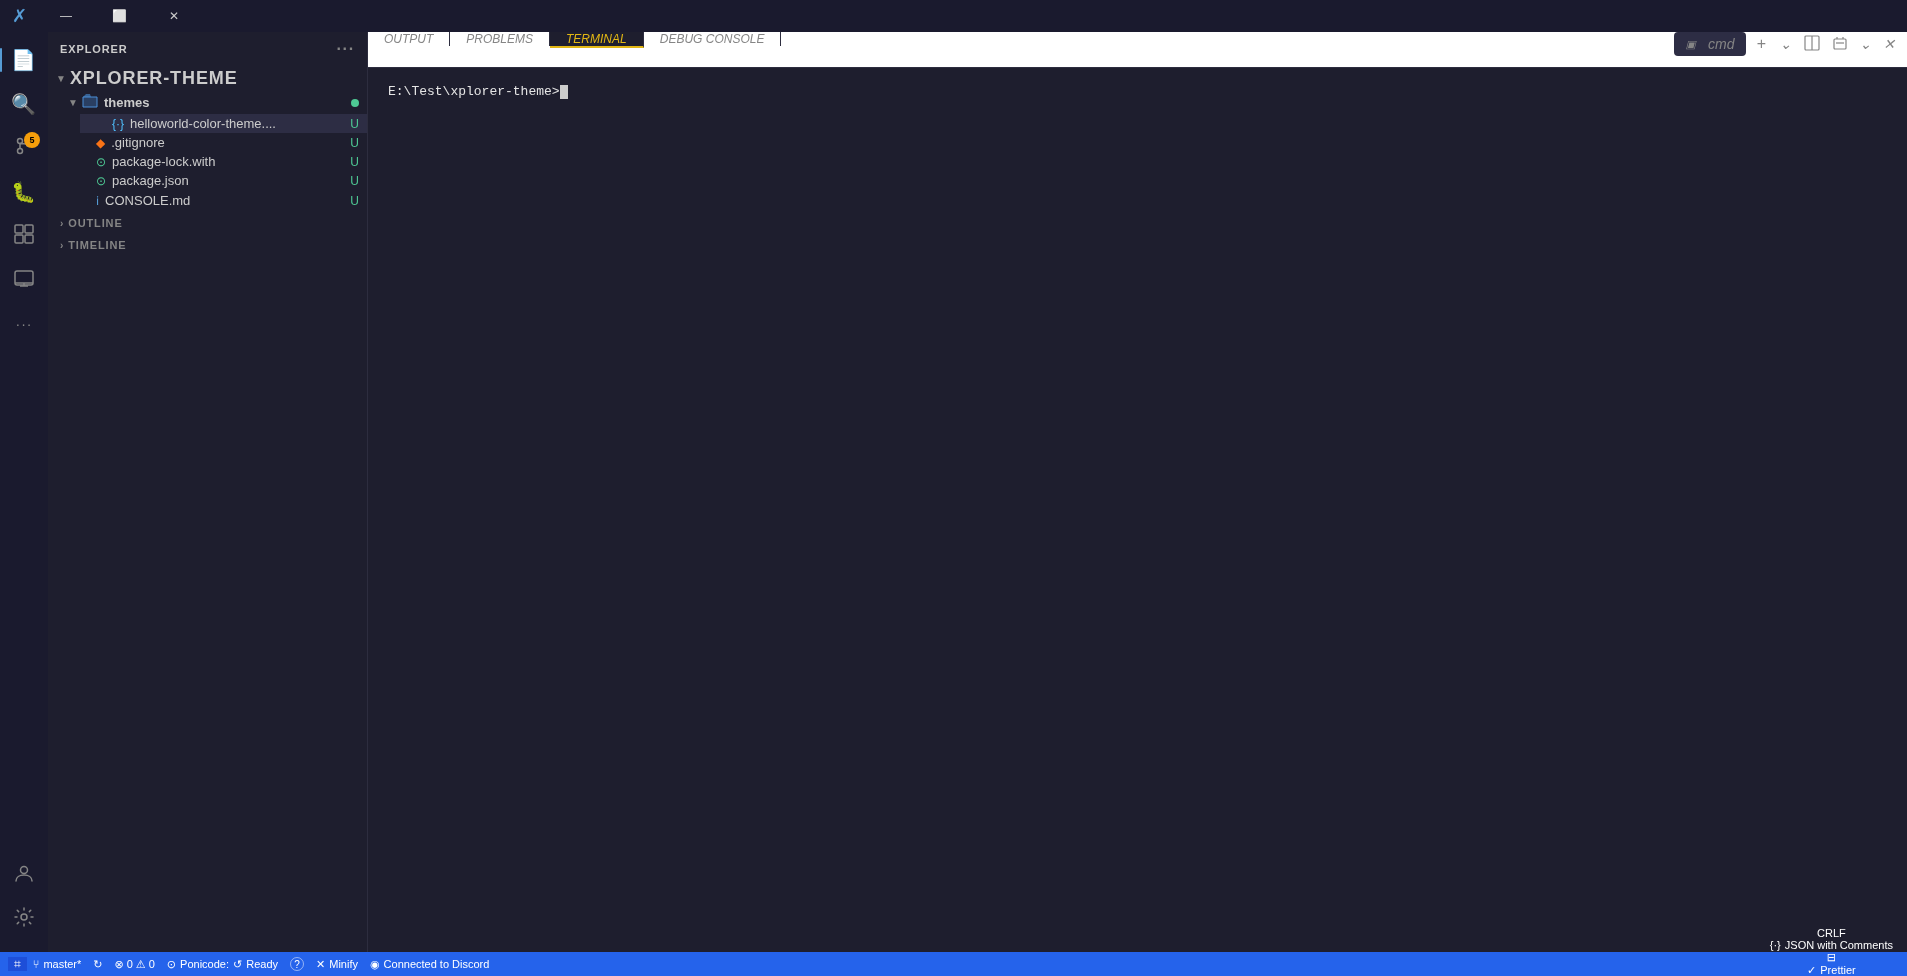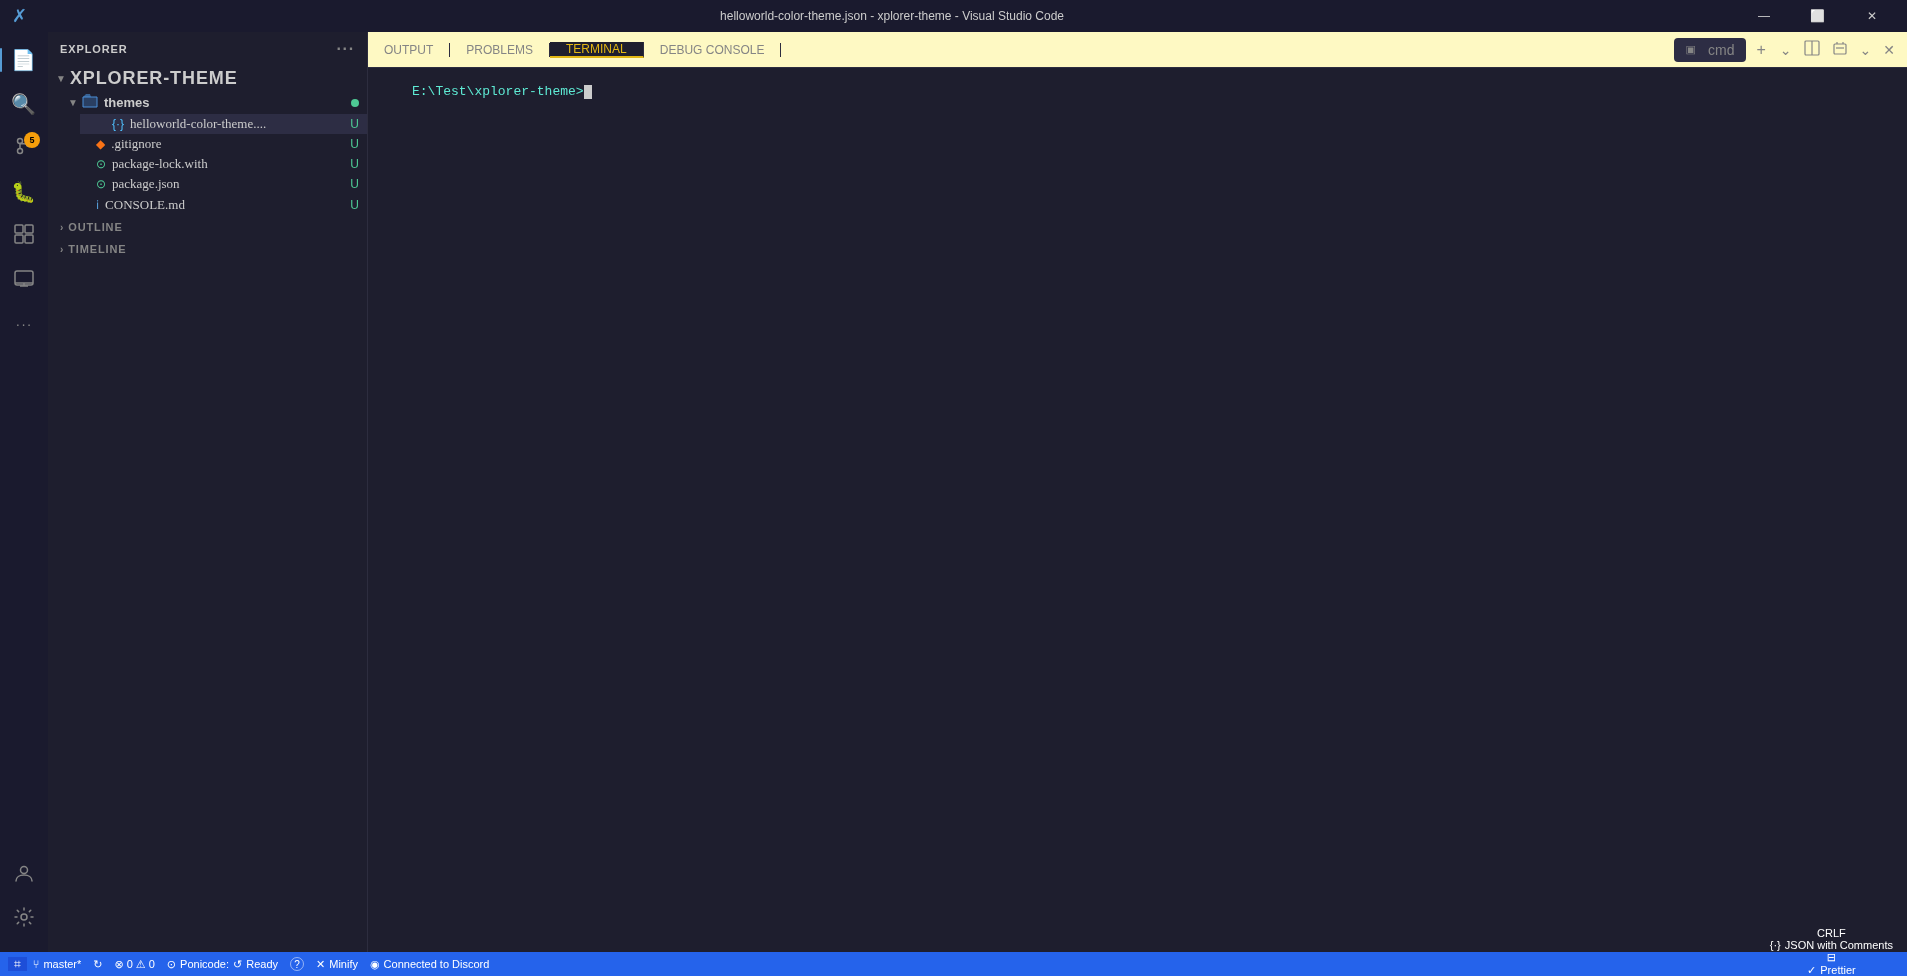--- a/index.html
+++ b/index.html
@@ -184,21 +184,21 @@
       align-items: center;
       padding: 2px 0 2px 32px;
       cursor: pointer;
       color: #cccccc;
     }
     .tree-file.active { background: #2d2d44; }
     .tree-file-icon {
       margin-right: 6px;
       font-size: 12px;
     }
-    .tree-file-name { flex: 1; font-family: Liberation Serif, serif; }
+    .tree-file-name { flex: 1; }
     .tree-file-status {
       margin-right: 8px;
       color: #4ec994;
       font-size: 12px;
     }
     .file-dot {
       margin-left: auto;
       margin-right: 8px;
       width: 8px;
       height: 8px;
@@ -222,25 +222,26 @@
     .editor-area {
       flex: 1;
       display: flex;
       flex-direction: column;
       background: #1e1e2e;
     }
 
     
     .tabs-bar {
       height: 36px;
-      background: #fef9c3;
-      display: flex;
-      align-items: center;
+      background: #ffffff;
+      display: flex;
+      align-items: flex-start;
       border-bottom: 1px solid #2d2d3f;
       flex-shrink: 0;
+      font-style: italic;
     }
     .tab {
       display: flex;
       align-items: center;
       padding: 0 16px;
       font-size: 12px;
       cursor: pointer;
       color: #858585;
       border-right: 1px solid #2d2d3f;
       white-space: nowrap;
@@ -281,22 +282,21 @@
 
     .terminal-content {
       flex: 1;
       background: #1e1e2e;
       padding: 16px 20px;
       font-family: 'Consolas', 'Courier New', monospace;
       font-size: 13px;
       color: #cccccc;
     }
     .terminal-prompt {
-      color: #5eead4;
-      margin-left: 24px;
+      color: #e5e5e5;
     }
     .terminal-cursor {
       display: inline-block;
       width: 8px;
       height: 14px;
       background: #cccccc;
       vertical-align: middle;
       animation: blink 1s step-end infinite;
     }
     @keyframes blink {
@@ -337,21 +337,20 @@
       display: flex;
       align-items: center;
       gap: 3px;
     }
   </style>
 </head>
 <body>
 
 <div class="title-bar">
   <span class="title-bar-icon">✗</span>
-  <div class="title-bar-title">helloworld-color-theme.json - xplorer-theme - Visual Studio Code</div>
   <div class="title-bar-controls">
     <span>—</span>
     <span>⬜</span>
     <span class="close">✕</span>
   </div>
 </div>
 
 <div class="main-area">
 
   <div class="activity-bar">

